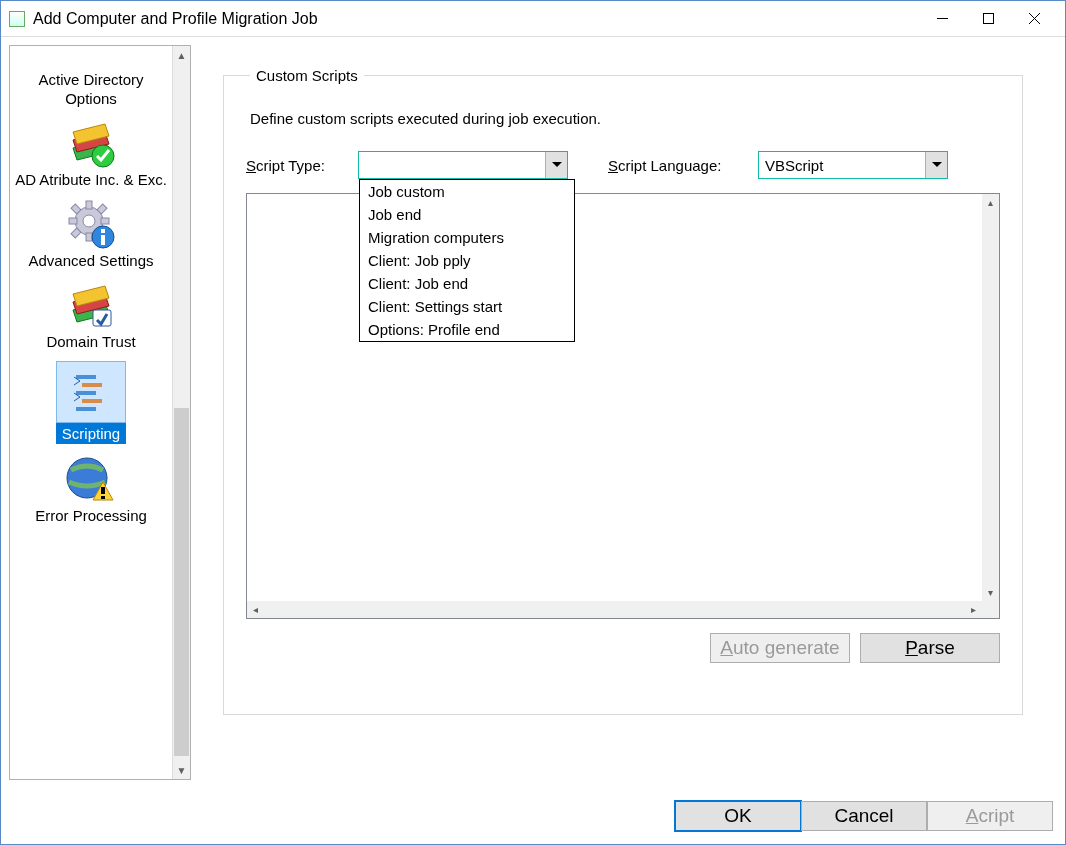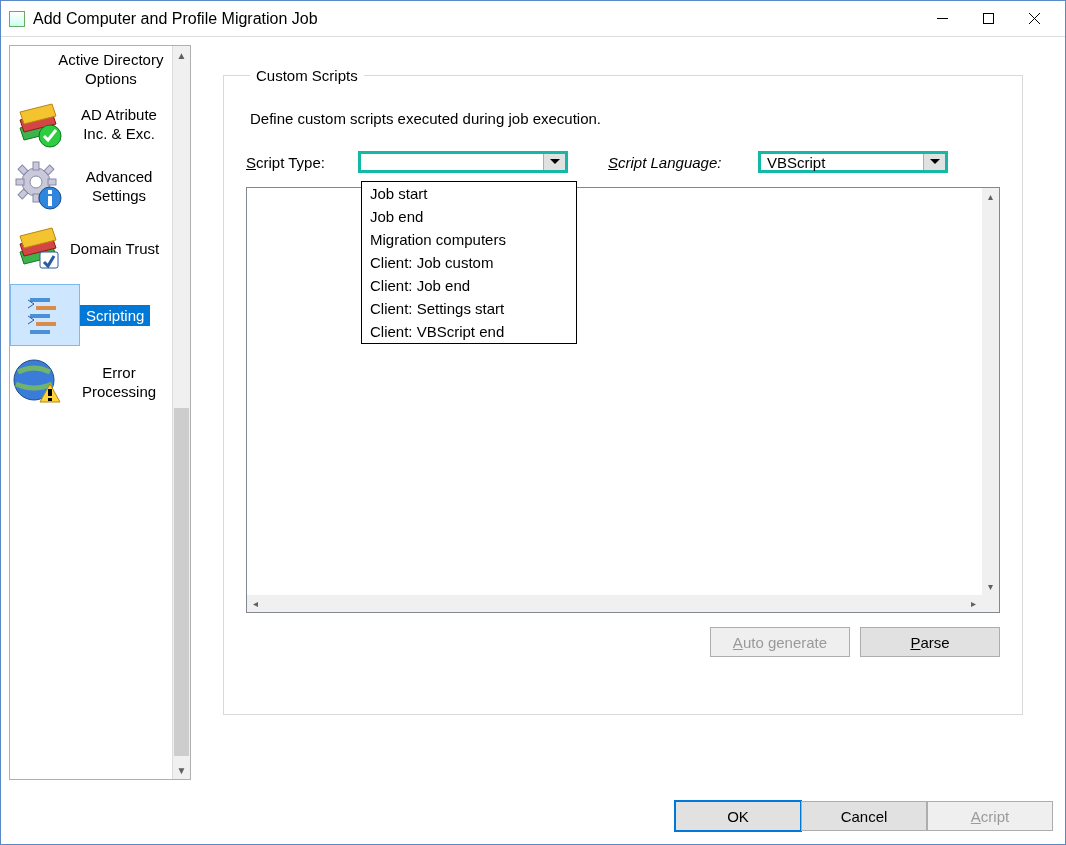--- a/index.html
+++ b/index.html
@@ -84,21 +84,21 @@
   }
   .sidebar-items {
     flex:1;
     overflow:hidden;
     display:flex;flex-direction:column;
     align-items:center;
     padding-top:0;
   }
   .nav-item {
     width:100%;
-    display:flex;align-items:center;
+    display:flex;flex-direction:column;align-items:center;
     padding:4px 0 6px 0;
     text-align:center;
   }
   .nav-item .icon-box {
     width:56px;height:52px;
     display:flex;align-items:center;justify-content:center;
   }
   .nav-item .label {
     font-size:15px;line-height:19px;
     padding:0 4px;
@@ -132,40 +132,40 @@
   }
   .form-row {
     display:flex;align-items:center;
     gap:0;
     margin-bottom:14px;
   }
   .form-label {
     width:112px;
   }
   .combo {
-    height:22px;
+    height:28px;
     width:210px;
-    border:3px solid #14b8a6;
+    border:1px solid #14b8a6;
     background:#fff;
     display:flex;align-items:center;
     position:relative;
   }
   .combo .combo-text { flex:1; padding:0 6px; font-size:15px;}
   .combo .combo-btn {
     width:22px;height:100%;
     background:#e1e1e1;
     border-left:1px solid #adadad;
     display:flex;align-items:center;justify-content:center;
   }
   .combo .combo-btn::after {
     content:"";border:5px solid transparent;border-top-color:#000;margin-top:4px;
   }
   .combo.lang { width:190px; }
   .lang-gap { width:40px; }
-  .lang-label { width:150px;font-style:italic; }
+  .lang-label { width:150px; }
 
   .dropdown {
     position:absolute;
     left:0px; top:27px;
     width:216px;
     border:1px solid #000;
     background:#fff;
     z-index:5;
   }
   .dropdown .opt {
@@ -203,21 +203,21 @@
   }
 
   .btn-row {
     display:flex;justify-content:flex-end;gap:10px;margin-top:14px;
   }
   .btn {
     width:140px;height:30px;
     border:1px solid #adadad;
     background:#e1e1e1;
     display:flex;align-items:center;justify-content:center;
-    font-size:15px;
+    font-size:19px;
   }
   .btn.disabled { color:#9a9a9a; background:#efefef;}
   .btn .uline { text-decoration:underline; }
 
   .bottom-bar {
     height:56px;
     display:flex;justify-content:flex-end;align-items:center;
     padding:0 12px;
   }
   .bottom-bar .btn { width:126px; }
@@ -369,27 +369,27 @@
         <fieldset class="custom-scripts">
           <legend>Custom Scripts</legend>
           <div class="desc">Define custom scripts executed during job execution.</div>
 
           <div class="form-row">
             <div class="form-label"><span style="text-decoration:underline">S</span><span>cript Type:</span></div>
             <div class="combo">
               <div class="combo-text"></div>
               <div class="combo-btn"></div>
               <div class="dropdown">
-                <div class="opt">Job start</div>
+                <div class="opt">Job custom</div>
                 <div class="opt">Job end</div>
                 <div class="opt">Migration computers</div>
-                <div class="opt">Client: Job custom</div>
+                <div class="opt">Client: Job pply</div>
                 <div class="opt">Client: Job end</div>
                 <div class="opt">Client: Settings start</div>
-                <div class="opt">Client: VBScript end</div>
+                <div class="opt">Options: Profile end</div>
               </div>
             </div>
             <div class="lang-gap"></div>
             <div class="lang-label"><span style="text-decoration:underline">S</span><span>cript Language:</span></div>
             <div class="combo lang">
               <div class="combo-text">VBScript</div>
               <div class="combo-btn"></div>
             </div>
           </div>
 

